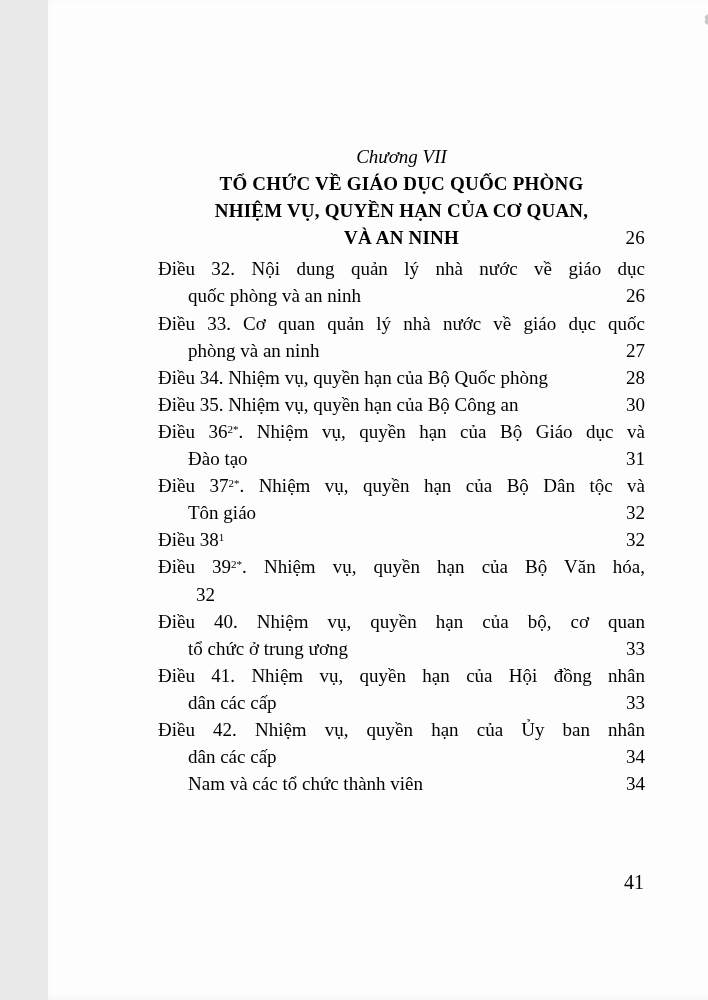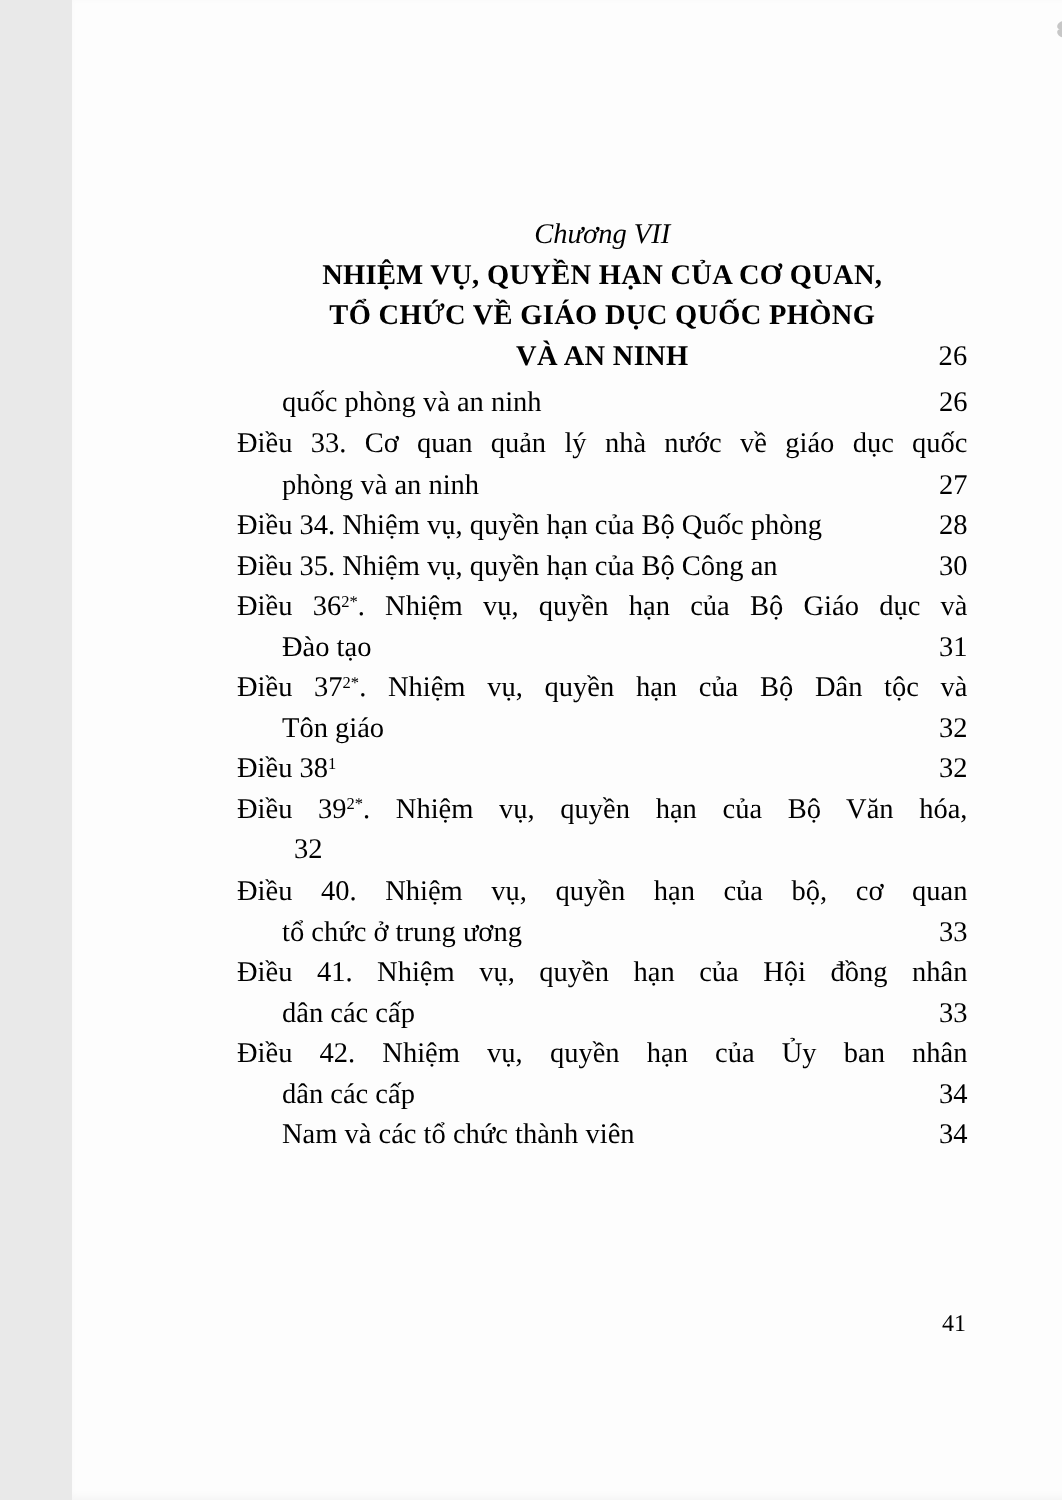--- a/index.html
+++ b/index.html
@@ -54,21 +54,21 @@
     position:absolute;right:0;top:0;
   }
   .seg-i{}
   sup.seg-sup{
     font-size:0.58em;
     line-height:0;
     vertical-align:0.5em;
   }
   .folio{
     position:absolute;top:869px;right:112px;
-    font-size:16px;line-height:27px;
+    font-size:20px;line-height:27px;
   }
 </style>
 </head>
 <body>
 
 <div class="page">
 
   <svg class="ornament" viewBox="0 0 20 20" aria-hidden="true">
     <g fill="#c7c7c7">
       <ellipse cx="10" cy="4.6" rx="2.7" ry="3.6"></ellipse>
@@ -76,28 +76,31 @@
       <ellipse cx="5.3" cy="7.3" rx="2.7" ry="3.6" transform="rotate(60 5.3 7.3)"></ellipse>
       <ellipse cx="14.7" cy="12.7" rx="2.7" ry="3.6" transform="rotate(60 14.7 12.7)"></ellipse>
       <ellipse cx="14.7" cy="7.3" rx="2.7" ry="3.6" transform="rotate(-60 14.7 7.3)"></ellipse>
       <ellipse cx="5.3" cy="12.7" rx="2.7" ry="3.6" transform="rotate(-60 5.3 12.7)"></ellipse>
     </g>
     <circle cx="10" cy="10" r="1.7" fill="#fdfdfd"></circle>
   </svg>
 
   <div class="content">
     <div class="hline chapter">Chương VII</div>
+    <div class="hline title">TỔ CHỨC VỀ GIÁO DỤC QUỐC PHÒNG</div>
     <div class="hline title">NHIỆM VỤ, QUYỀN HẠN CỦA CƠ QUAN,</div>
-    <div class="hline title">TỔ CHỨC VỀ GIÁO DỤC QUỐC PHÒNG</div>
     <div class="hline title">
       <span>VÀ AN NINH</span>
       <span class="pagenum" style="font-weight:normal">26</span>
     </div>
 
     <div class="toc" id="toc-list">
+        <div class="line justify">
+          <span class="text"><span class="">Điều 32. Nội dung quản lý nhà nước về giáo dục</span></span>
+        </div>
         <div class="line indent withpage">
           <span class="text"><span class="">quốc phòng và an ninh</span></span>
           <span class="pagenum">26</span>
         </div>
         <div class="line justify">
           <span class="text"><span class="">Điều 33. Cơ quan quản lý nhà nước về giáo dục quốc</span></span>
         </div>
         <div class="line indent withpage">
           <span class="text"><span class="">phòng và an ninh</span></span>
           <span class="pagenum">27</span>

